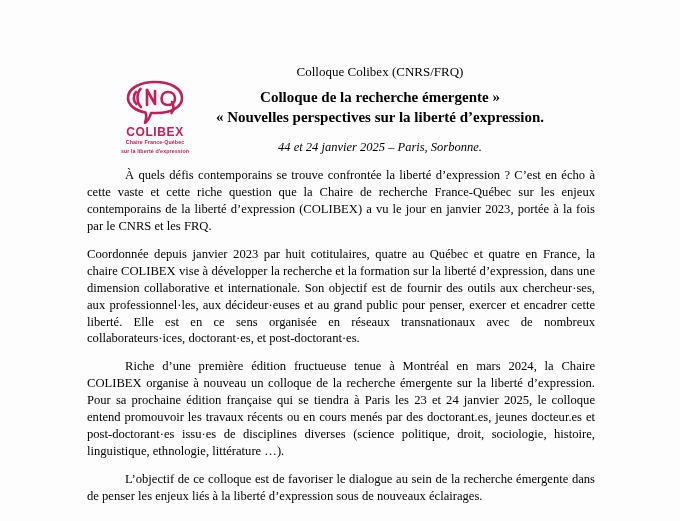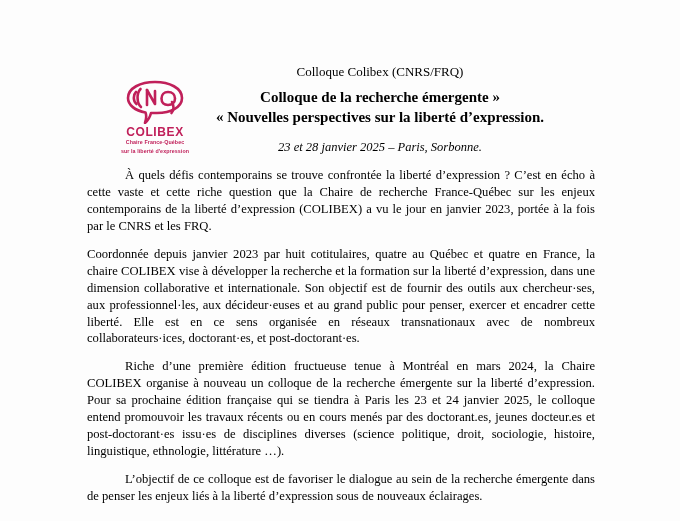--- a/index.html
+++ b/index.html
@@ -139,21 +139,21 @@
       <span class="logo-sub">Chaire France-Québec</span>
       <span class="logo-sub">sur la liberté d'expression</span>
     </div>
 
     <div class="head-text">
       <p class="eyebrow">Colloque Colibex (CNRS/FRQ)</p>
       <h1 class="title">
         <span class="title-line">Colloque de la recherche émergente »</span>
         <span class="title-line">« Nouvelles perspectives sur la liberté d’expression.</span>
       </h1>
-      <p class="dateline">23 et 28 janvier 2025 – Paris, Sorbonne.</p>
+      <p class="dateline">44 et 24 janvier 2025 – Paris, Sorbonne.</p>
     </div>
 
   </div>
 
   <div class="body-copy">
     <p class="indent">À quels défis contemporains se trouve confrontée la liberté d’expression ? C’est en écho à cette vaste et cette riche question que la Chaire de recherche France-Québec sur les enjeux contemporains de la liberté d’expression (COLIBEX) a vu le jour en janvier 2023, portée à la fois par le CNRS et les FRQ.</p>
     <p>Coordonnée depuis janvier 2023 par huit cotitulaires, quatre au Québec et quatre en France, la chaire COLIBEX vise à développer la recherche et la formation sur la liberté d’expression, dans une dimension collaborative et internationale. Son objectif est de fournir des outils aux chercheur·ses, aux professionnel·les, aux décideur·euses et au grand public pour penser, exercer et encadrer cette liberté. Elle est en ce sens organisée en réseaux transnationaux avec de nombreux collaborateurs·ices, doctorant·es, et post-doctorant·es.</p>
     <p class="indent">Riche d’une première édition fructueuse tenue à Montréal en mars 2024, la Chaire COLIBEX organise à nouveau un colloque de la recherche émergente sur la liberté d’expression. Pour sa prochaine édition française qui se tiendra à Paris les 23 et 24 janvier 2025, le colloque entend promouvoir les travaux récents ou en cours menés par des doctorant.es, jeunes docteur.es et post-doctorant·es issu·es de disciplines diverses (science politique, droit, sociologie, histoire, linguistique, ethnologie, littérature …).</p>
     <p class="indent">L’objectif de ce colloque est de favoriser le dialogue au sein de la recherche émergente dans de penser les enjeux liés à la liberté d’expression sous de nouveaux éclairages.</p>
   </div>

